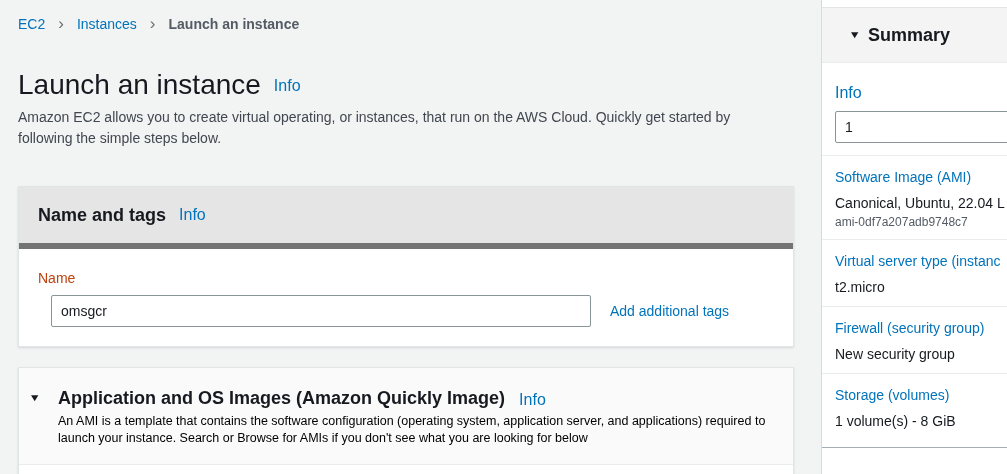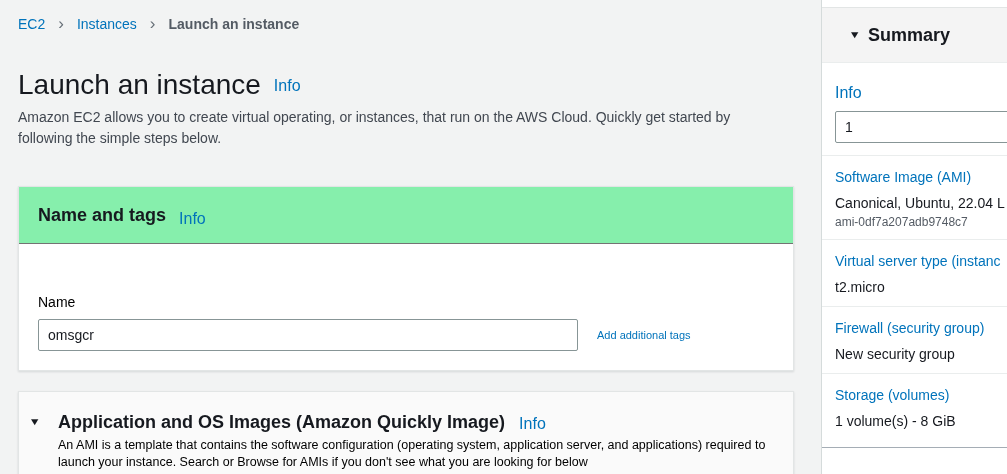--- a/index.html
+++ b/index.html
@@ -17,30 +17,30 @@
   .crumb-current { color:#545b64; font-weight:700; }
 
   .title-row { display:flex; align-items:flex-end; margin-top:36px; }
   h1 { font-size:28px; font-weight:400; line-height:30px; color:#16191f; }
   .info-link { color:#0073bb; font-size:16px; font-weight:400; text-decoration:none; cursor:pointer; white-space:nowrap; }
   .title-row .info-link { margin-left:13px; margin-bottom:5px; }
 
   .page-desc { margin-top:7px; font-size:14px; line-height:21px; color:#414750; max-width:748px; }
 
   .card { margin-top:37px; background:#fff; border:1px solid #e2e5e5; box-shadow:0 1px 2px rgba(0,28,36,0.12); }
-  .card-header { display:flex; align-items:flex-end; background:#86efac; padding:17px 19px; border-bottom:1px solid #737373; }
+  .card-header { display:flex; align-items:flex-start; background:#e5e5e5; padding:17px 19px; border-bottom:6px solid #737373; }
   h2 { font-size:18px; font-weight:700; color:#16191f; line-height:22px; }
   .card-header .info-link { margin-left:13px; position:relative; top:2px; }
   .card-body { padding:21px 19px 19px; }
-  .field-label { display:block; font-size:14px; line-height:17px; color:#000000;margin-top:29px; }
+  .field-label { display:block; font-size:14px; line-height:17px; color:#c2410c; }
   .field-row { display:flex; align-items:center; margin-top:8px; }
   .text-input { height:32px; border:1px solid #879596; border-radius:2px; background:#fff;
                 font-family:"Liberation Sans", sans-serif; font-size:14px; color:#16191f; padding:0 9px; }
-  .name-input { width:540px; }
-  .link { color:#0073bb; font-size:11px; text-decoration:none; cursor:pointer; white-space:nowrap; }
+  .name-input { width:540px;margin-left:13px; }
+  .link { color:#0073bb; font-size:14px; text-decoration:none; cursor:pointer; white-space:nowrap; }
   .field-row .link { margin-left:19px; }
 
   .card2 { margin-top:20px; height:112px; overflow:hidden; }
   .exp-header { background:#fafafa; padding:19px 19px 18px 11px; border-bottom:1px solid #eaeded; cursor:pointer; }
   .exp-title-row { display:flex; align-items:center; }
   .caret { font-size:10px; color:#16191f; line-height:1; transform:scaleX(1.25); width:12px; display:inline-block; }
   .exp-title-row h2 { margin-left:16px; }
   .exp-title-row .info-link { margin-left:14px; position:relative; top:2px; }
   .exp-desc { margin:4px 0 0 28px; font-size:12.5px; line-height:16.5px; color:#000000; max-width:722px; }
   .card2-body { background:#fff; height:40px; }

